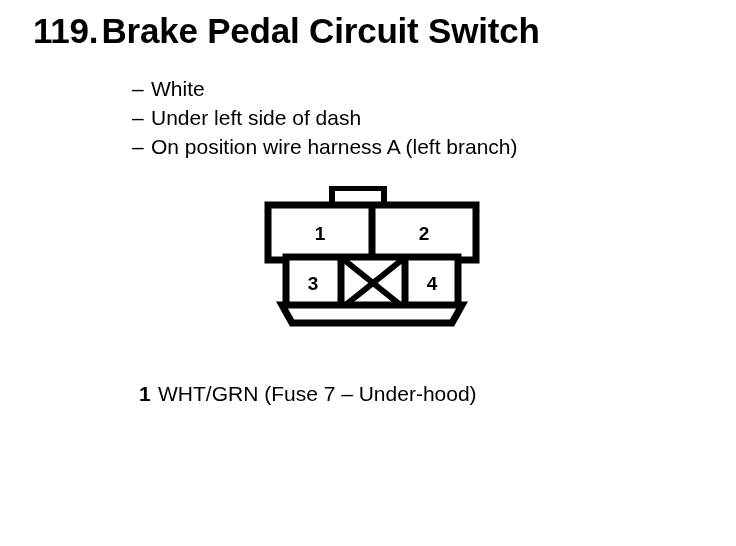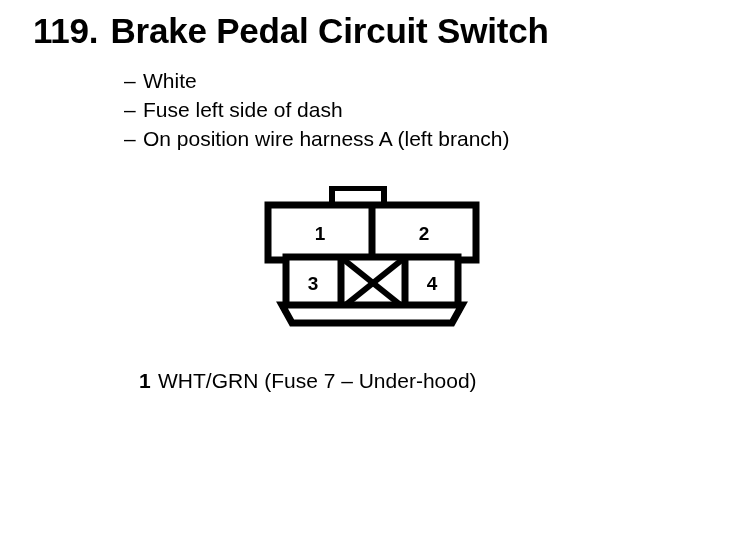--- a/index.html
+++ b/index.html
@@ -23,30 +23,30 @@
     position: absolute;
     left: 33px;
     top: 12px;
     font-size: 35px;
     font-weight: bold;
     letter-spacing: -0.2px;
     white-space: nowrap;
     line-height: 1.1;
   }
   #page-title .title-num {
-    margin-right: 12px;
+    margin-right: 3px;
   }
 
   
   #bullet-list {
     position: absolute;
     left: 124px;
     top: 66px;
     list-style: none;
-    margin: 0;
+    margin: 8px;
     padding: 0;
   }
   #bullet-list li {
     font-size: 21px;
     line-height: 29px;
     white-space: nowrap;
   }
   #bullet-list li .dash {
     display: inline-block;
     width: 19px;
@@ -76,40 +76,41 @@
     left: 139px;
     top: 366px;
     margin: 0;
     padding: 0;
     list-style: none;
   }
   #pin-legend li {
     font-size: 21px;
     line-height: 30px;
     white-space: nowrap;
+    margin-top: 13px;
   }
   #pin-legend li .pin-num {
     display: inline-block;
     width: 19px;
     font-weight: bold;
   }
 </style>
 </head>
 <body>
 
 <div id="page-title">
   <span class="title-num">119.</span><span>Brake Pedal Circuit Switch</span>
 </div>
 
 <ul id="bullet-list">
   <li>
     <span class="dash">–</span><span>White</span>
   </li>
   <li>
-    <span class="dash">–</span><span>Fuse left side of dash</span>
+    <span class="dash">–</span><span>Under left side of dash</span>
   </li>
   <li>
     <span class="dash">–</span><span>On position wire harness A (left branch)</span>
   </li>
 </ul>
 
 <div id="connector-diagram">
   <svg width="230" height="150" viewBox="0 0 230 150" xmlns="http://www.w3.org/2000/svg">
 
     <rect x="72" y="2" width="52" height="18" fill="#ffffff" stroke="#000000" stroke-width="6"></rect>

